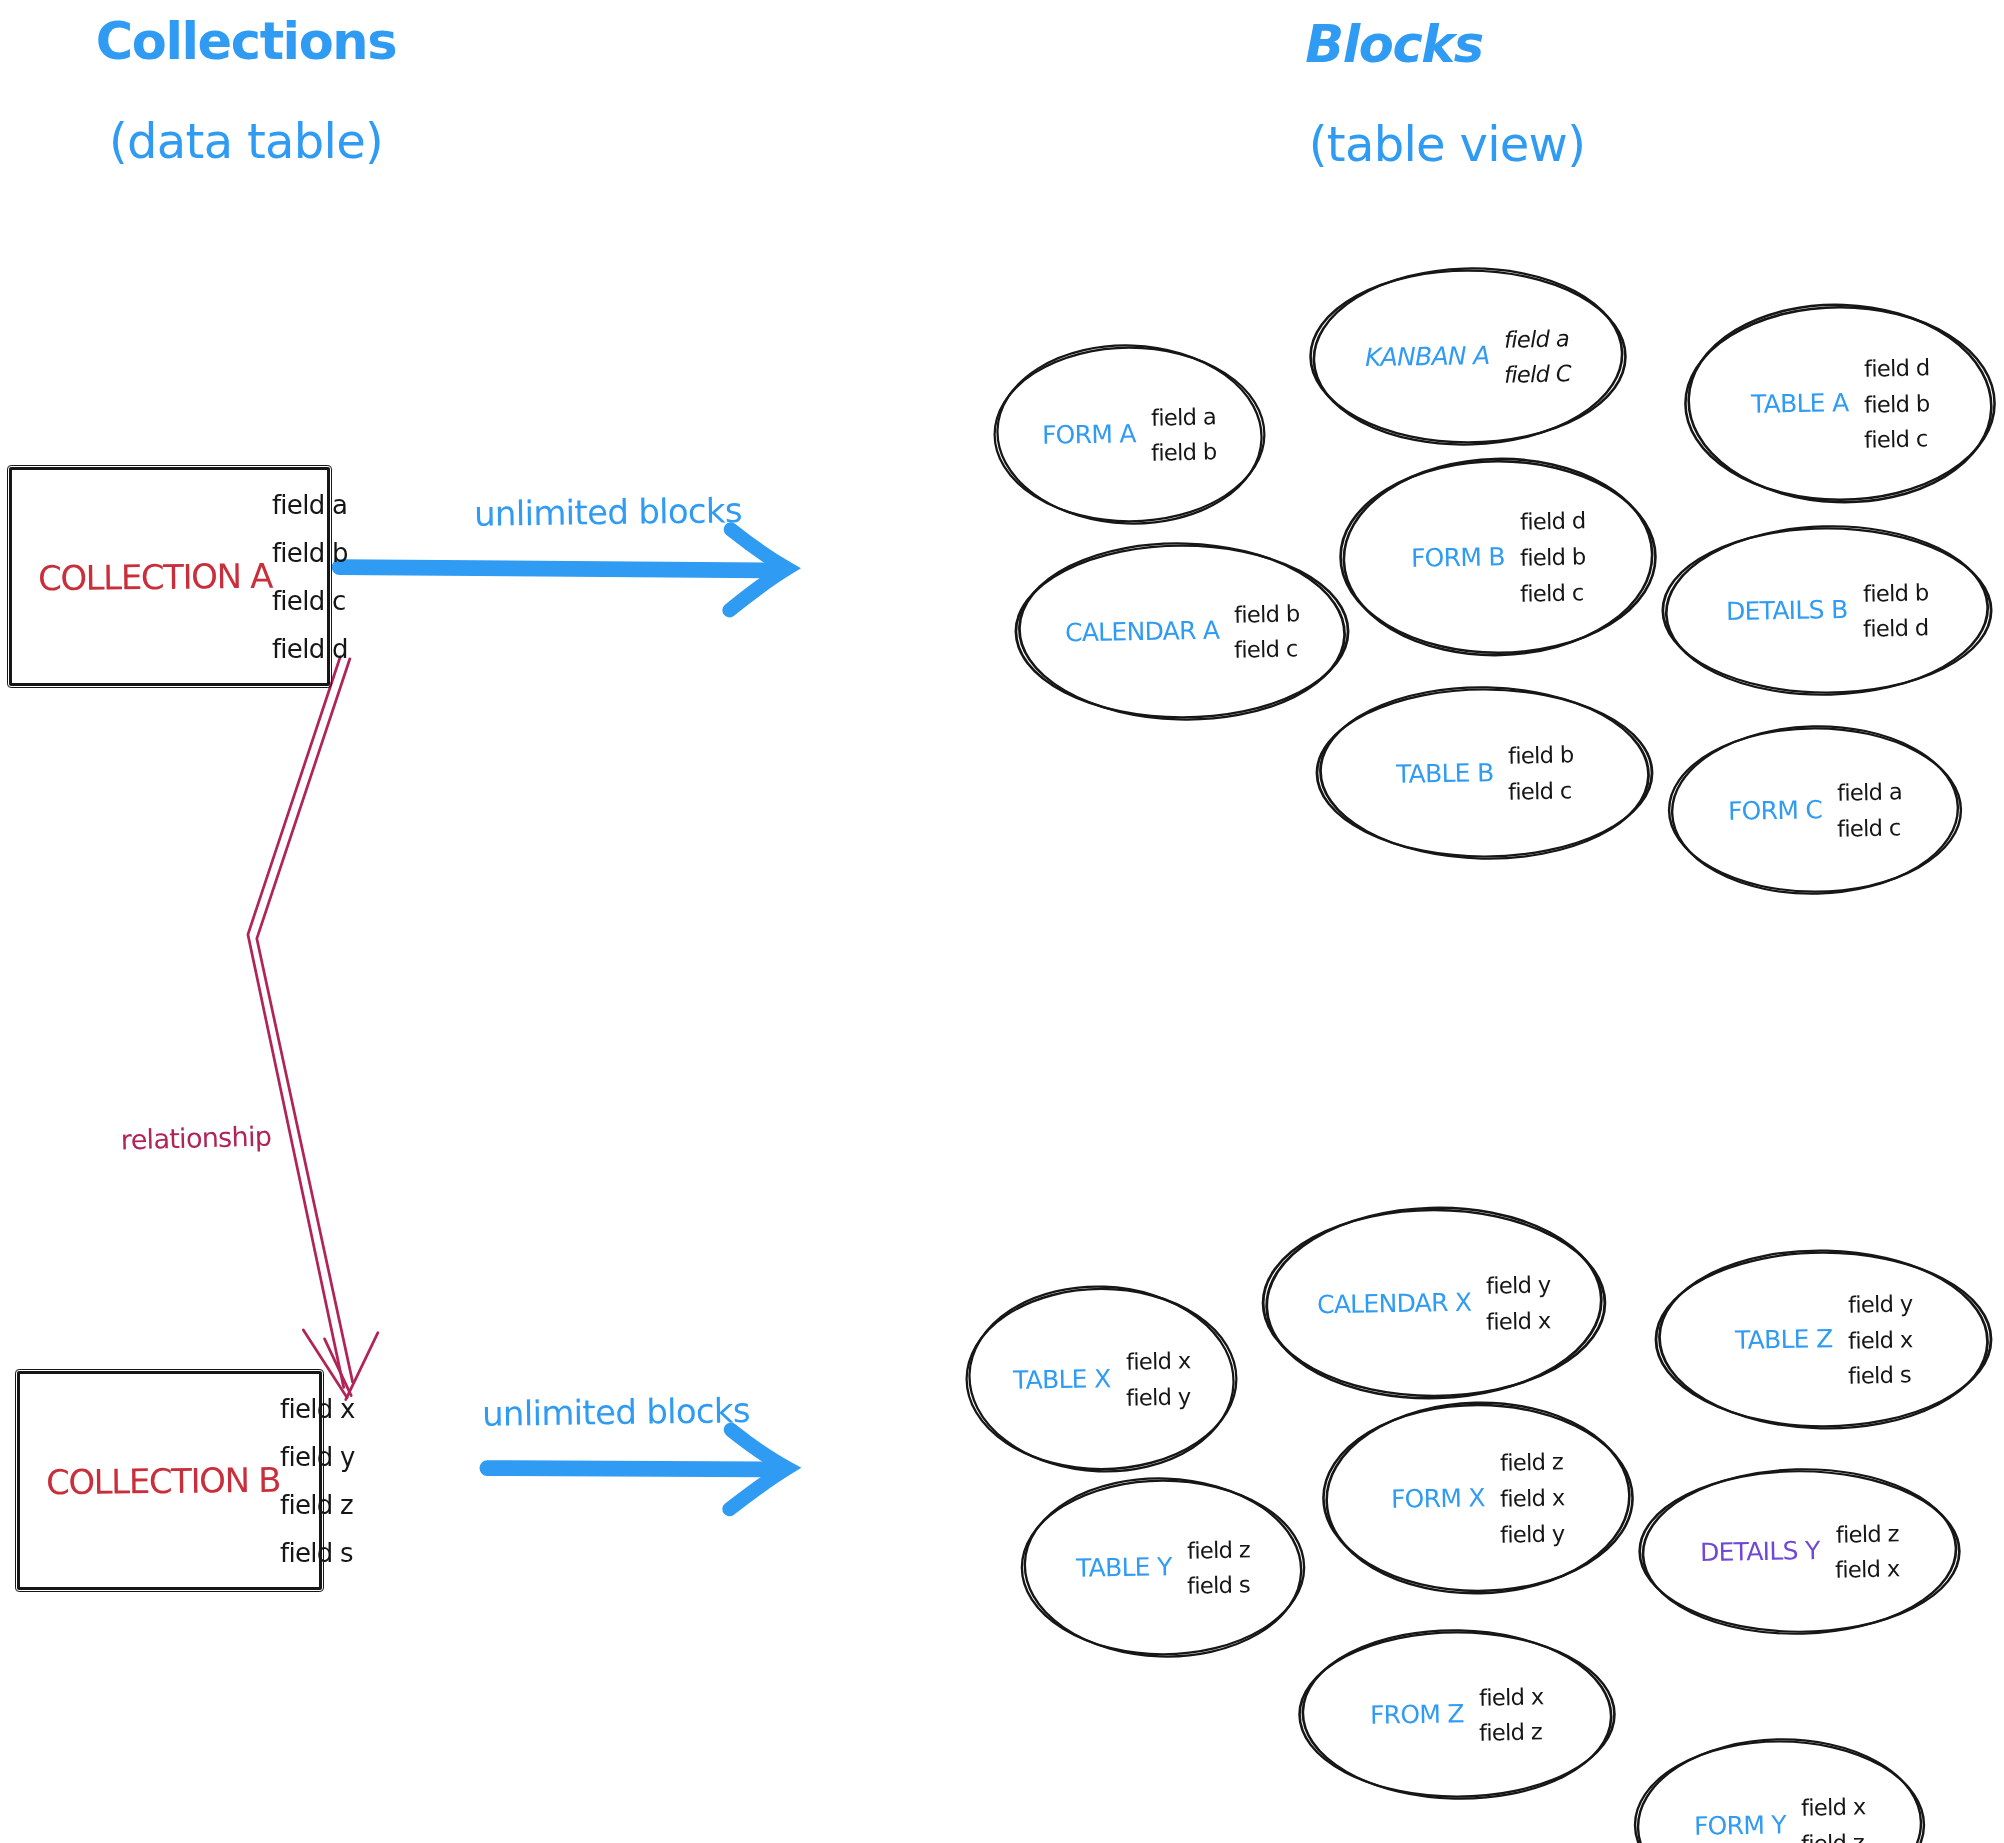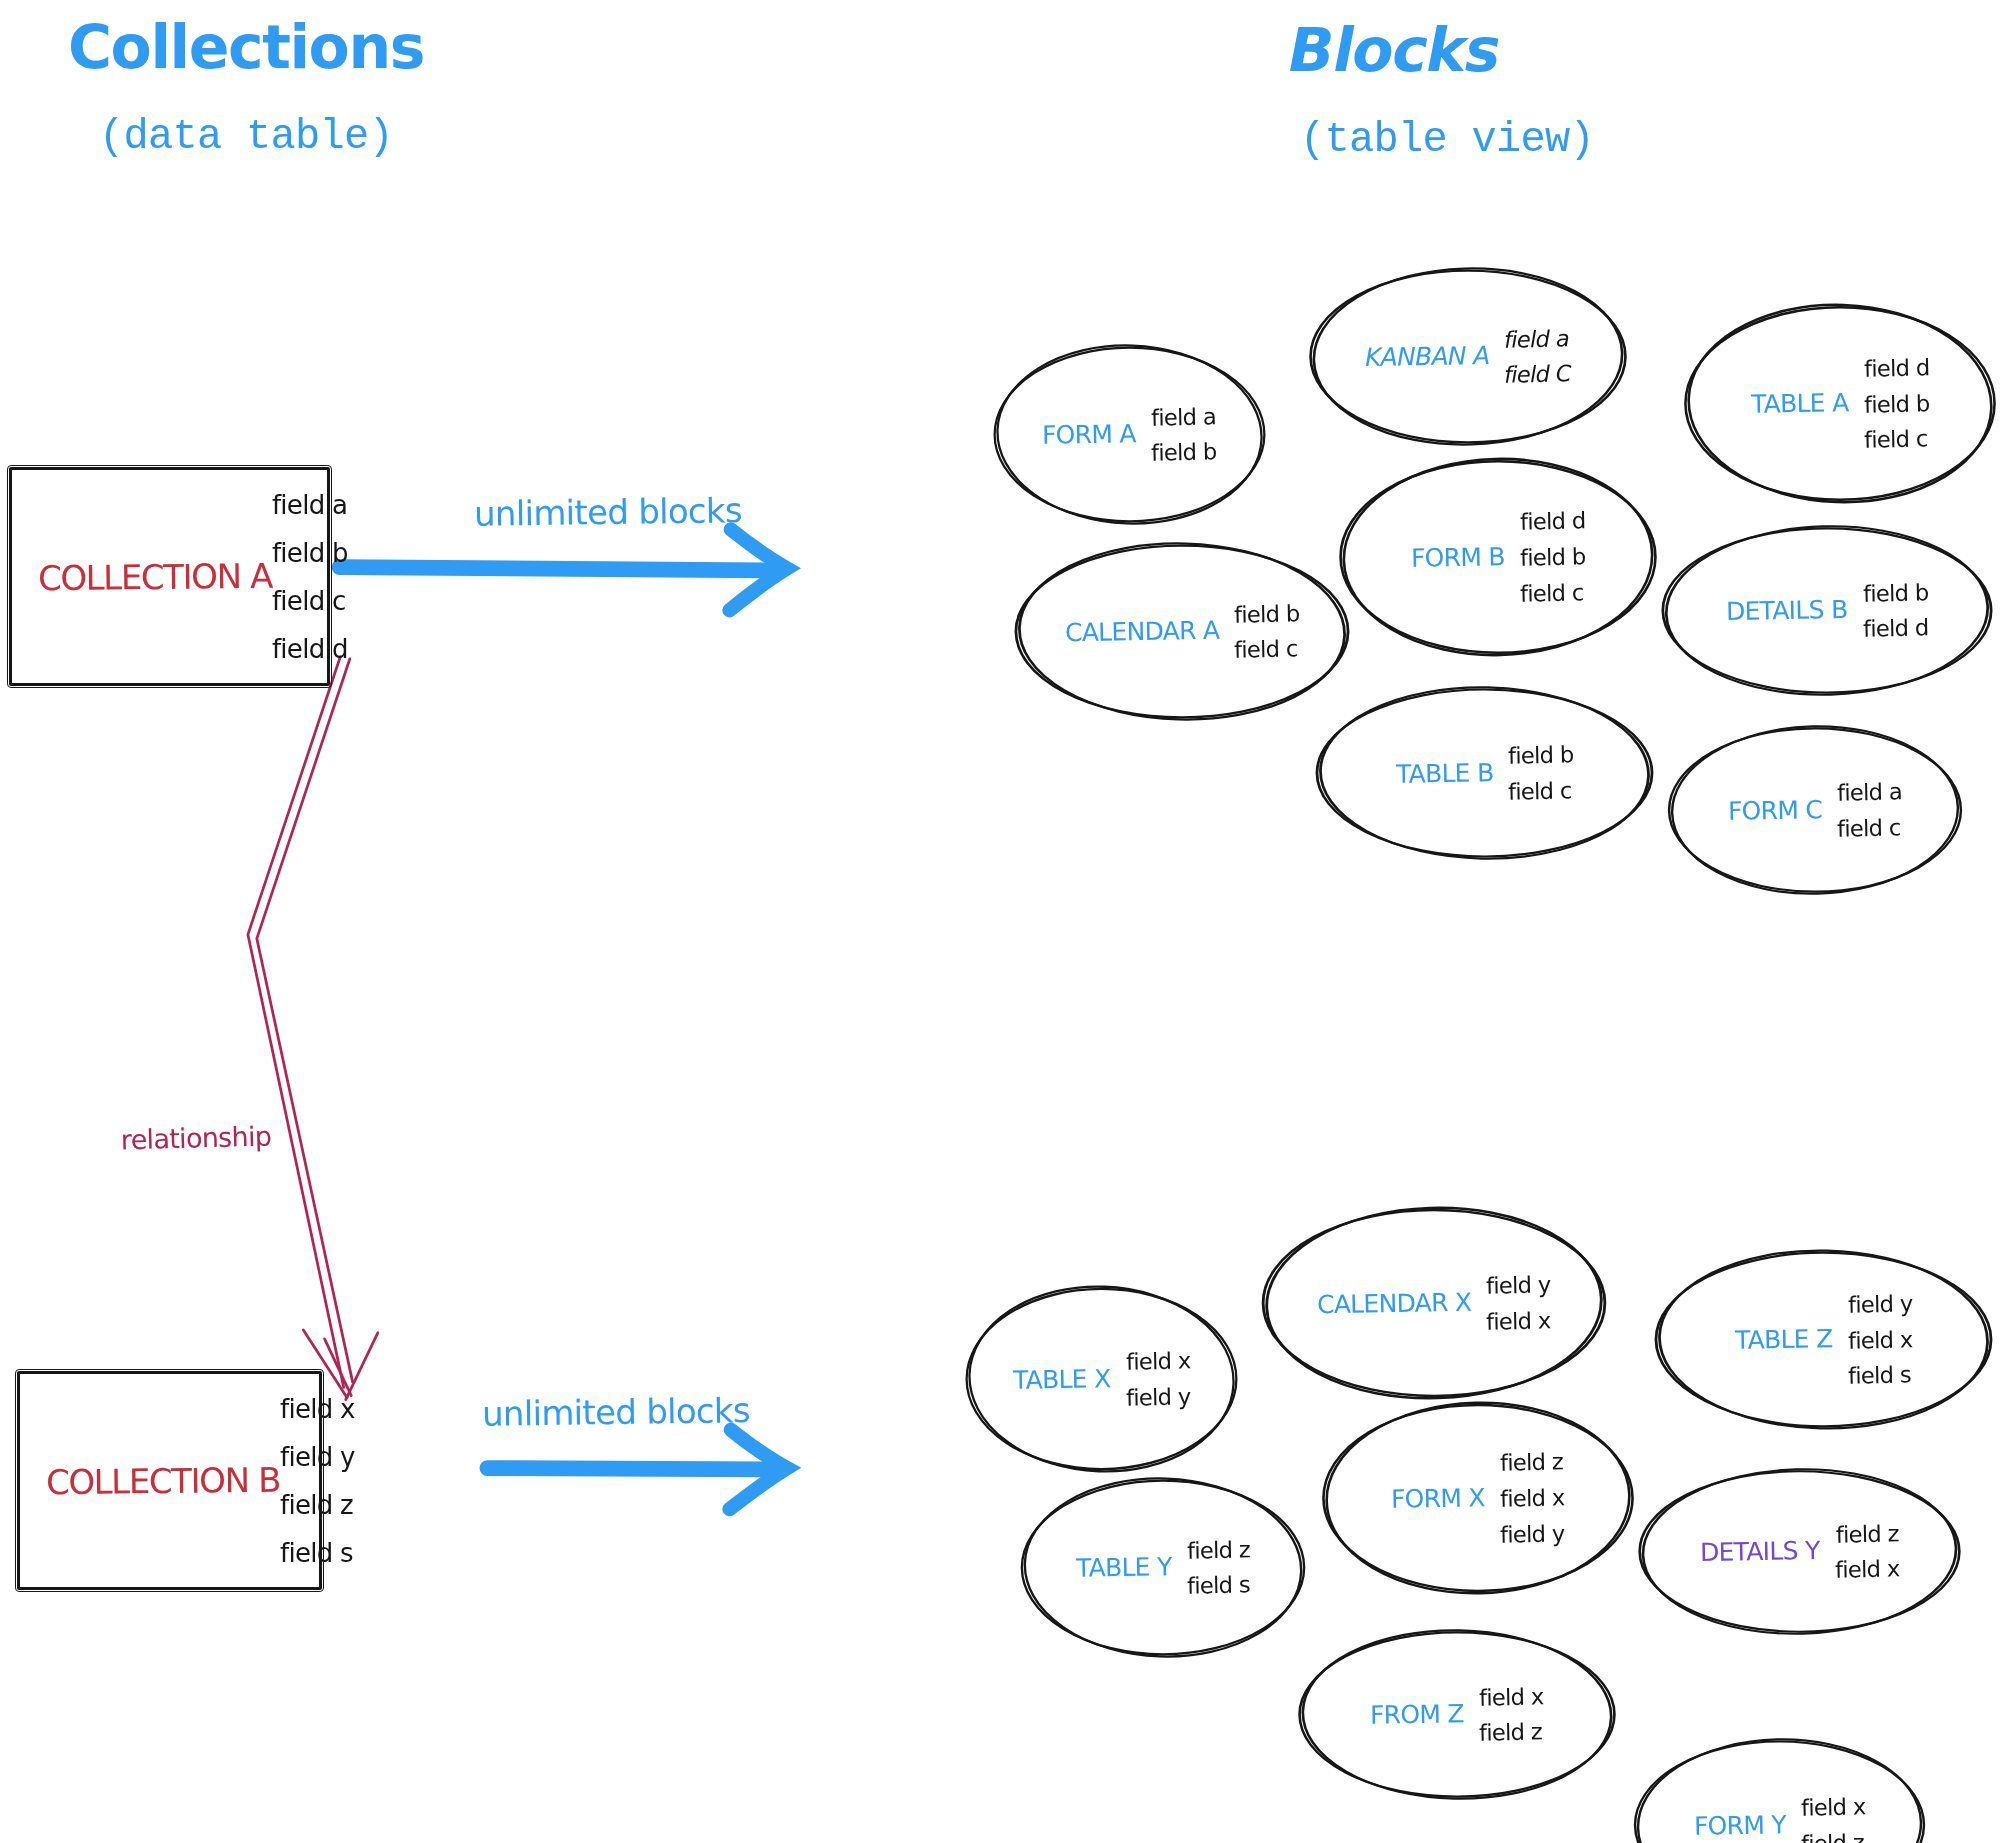--- a/index.html
+++ b/index.html
@@ -2,22 +2,22 @@
 <html style="--blue: #2f9bf2; --red: #c92f3b; --crimson: #b02457; --purple: #6f48d8; --ink: #161616;font-size:11px"><head>
 <meta charset="utf-8">
 <style>
   html,body{margin:0;padding:0;background:#ffffff;}
   body{
     width:2005px;height:1843px;position:relative;overflow:hidden;
     font-family:"DejaVu Sans", sans-serif;color:#161616;
   }
   
   .hdr{position:absolute;transform:translateX(-50%);white-space:nowrap;color:var(--blue);}
-  .hdr-title{font-size:60px;font-weight:bold;letter-spacing:-1.4px;text-align:right;}
-  .hdr-sub{font-size:42px;letter-spacing:-0.7px;font-family:Liberation Mono, monospace;}
+  .hdr-title{font-size:51px;font-weight:bold;letter-spacing:-1.4px;text-align:right;}
+  .hdr-sub{font-size:48px;letter-spacing:-0.7px;}
   
   .collection-box{
     position:absolute;border:3.4px solid var(--ink);border-radius:2.1px;
     outline:0.7px solid var(--ink);outline-offset:1.4px;
     display:flex;align-items:center;box-sizing:border-box;
     background:#fff;
   }
   .cname{
     color:var(--red);font-size:34px;letter-spacing:-1.4px;white-space:nowrap;
     margin-left:26px;flex:0 0 auto;transform:rotate(-0.6deg);

